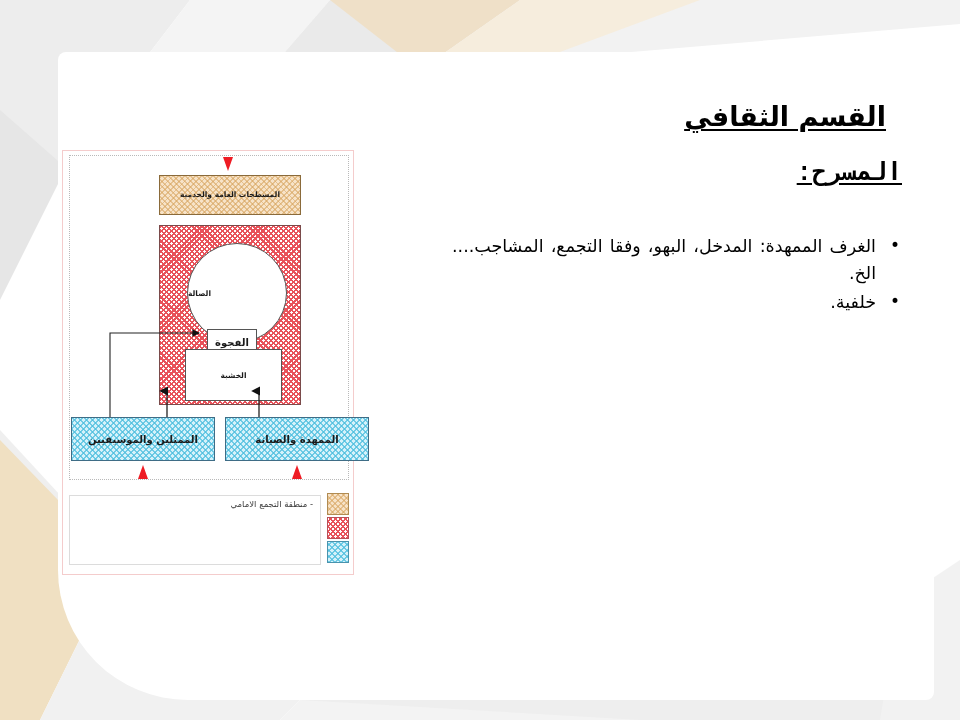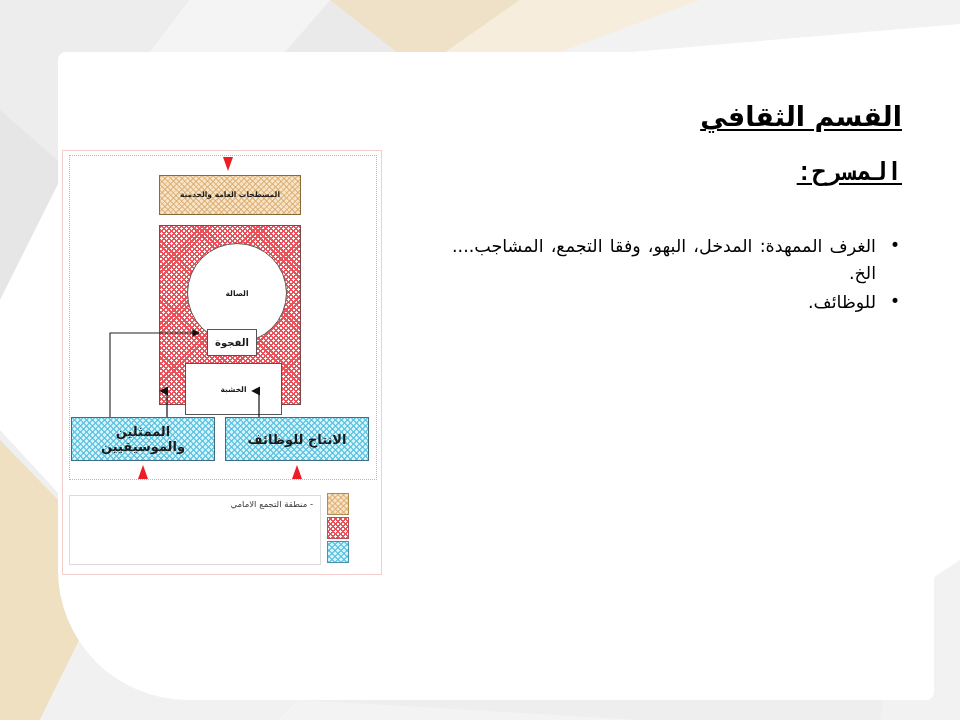--- a/index.html
+++ b/index.html
@@ -25,21 +25,21 @@
   }
 
   
   .textcol{
     position:absolute;right:58px;top:100px;width:450px;
     direction:rtl;text-align:right;color:#000000;
   }
   .slide-title{
     font-size:27px;font-weight:bold;line-height:1.25;
     text-decoration:underline;text-underline-offset:3px;
-    margin:0 0 24px 0;letter-spacing:0px;
+    margin:0 16px 24px 0;letter-spacing:0px;
   }
   .slide-subtitle{
     font-size:25px;font-weight:bold;line-height:1.25;
     text-decoration:underline;text-underline-offset:3px;
     margin:0 0 44px 0;
     font-family:Liberation Mono, monospace;
   }
   .lead{
     font-size:16px;font-weight:bold;line-height:1.35;
     text-decoration:underline;text-underline-offset:3px;
@@ -53,21 +53,21 @@
     font-size:17.5px;line-height:1.55;margin:0 0 2px 0;
     padding-right:26px;text-align:justify;text-align-last:right;
   }
   ul.bullets li::before{
     content:"\2022";position:absolute;right:2px;top:-1px;
     font-size:17px;line-height:1.55;
   }
 
   
   .diagram{
-    position:absolute;left:62px;top:150px;width:320px;height:425px;
+    position:absolute;left:62px;top:150px;width:292px;height:425px;
     background:#ffffff;
     border:1px solid #f4cccc;
     box-sizing:border-box;
   }
   .diag-inner{
     position:absolute;left:6px;top:4px;right:4px;height:325px;
     border:1px dotted #b9b9b9;
     box-sizing:border-box;
   }
 
@@ -104,50 +104,50 @@
   }
 
   .b-func{
     left:96px;top:74px;width:142px;height:180px;
     border:1px solid #7a4a4a;
   }
 
   .c-hall{
     position:absolute;left:27px;top:17px;width:98px;height:98px;
     border-radius:50%;background:#ffffff;border:1px solid #555555;
-    display:flex;align-items:center;justify-content:center;
+    display:flex;align-items:center;justify-content:flex-start;
   }
   .c-hall span{direction:rtl;font-size:7.5px;font-weight:bold;color:#1a1a1a;}
 
   .b-gap{
     position:absolute;left:47px;top:103px;width:48px;height:25px;
     background:#ffffff;border:1px solid #555555;
     display:flex;align-items:center;justify-content:center;
   }
   .b-gap span{direction:rtl;font-size:10px;font-weight:bold;color:#1a1a1a;}
 
   .b-stage{
-    position:absolute;left:25px;top:137px;width:95px;height:50px;
+    position:absolute;left:25px;top:123px;width:95px;height:50px;
     background:#ffffff;border:1px solid #555555;
     display:flex;align-items:center;justify-content:center;
   }
   .b-stage span{direction:rtl;font-size:7.5px;font-weight:bold;color:#1a1a1a;}
 
   .b-actors{
     left:8px;top:266px;width:144px;height:44px;
     border:1px solid #3f6d86;
     display:flex;align-items:center;justify-content:center;
   }
   .b-prod{
     left:162px;top:266px;width:144px;height:44px;
     border:1px solid #3f6d86;
     display:flex;align-items:center;justify-content:center;
   }
   .b-actors span,.b-prod span{
-    direction:rtl;font-size:13px;font-weight:bold;color:#1a1a1a;text-align:center;
+    direction:rtl;font-size:10px;font-weight:bold;color:#1a1a1a;text-align:center;
   }
 
   
   .connectors{position:absolute;left:0;top:0;width:320px;height:340px;pointer-events:none;}
 
   
   .legend{
     position:absolute;left:6px;top:340px;right:4px;height:78px;
     box-sizing:border-box;
   }
@@ -195,21 +195,21 @@
   </svg>
 </div>
 
 <div class="card"></div>
 
 <div class="textcol">
   <h1 class="slide-title">القسم الثقافي</h1>
   <h2 class="slide-subtitle">المسرح:</h2>
   <ul class="bullets">
     <li>الغرف الممهدة: المدخل، البهو، وفقا التجمع، المشاجب.... الخ.</li>
-    <li>للوظائف.</li>
+    <li>خلفية.</li>
   </ul>
 </div>
 
 <div class="diagram">
 
   <div class="diag-inner"></div>
 
   <div class="box pat-tan b-public">
     <span>المسطحات العامة والخدمية</span>
   </div>
@@ -223,21 +223,21 @@
     </div>
     <div class="b-stage">
       <span>الخشبة</span>
     </div>
   </div>
 
   <div class="box pat-blue b-actors">
     <span>الممثلين والموسيقيين</span>
   </div>
   <div class="box pat-blue b-prod">
-    <span>الانتاج للوظائف</span>
+    <span>الممهدة والصيانة</span>
   </div>
 
   <svg class="connectors" viewBox="0 0 320 340" xmlns="http://www.w3.org/2000/svg" aria-hidden="true">
     <defs>
       <marker id="ah-up" markerWidth="7" markerHeight="7" refX="3.5" refY="6" orient="auto">
         <polygon points="0,7 3.5,0 7,7" fill="#111111"></polygon>
       </marker>
       <marker id="ah-right" markerWidth="7" markerHeight="7" refX="6" refY="3.5" orient="auto">
         <polygon points="0,0 7,3.5 0,7" fill="#111111"></polygon>
       </marker>

